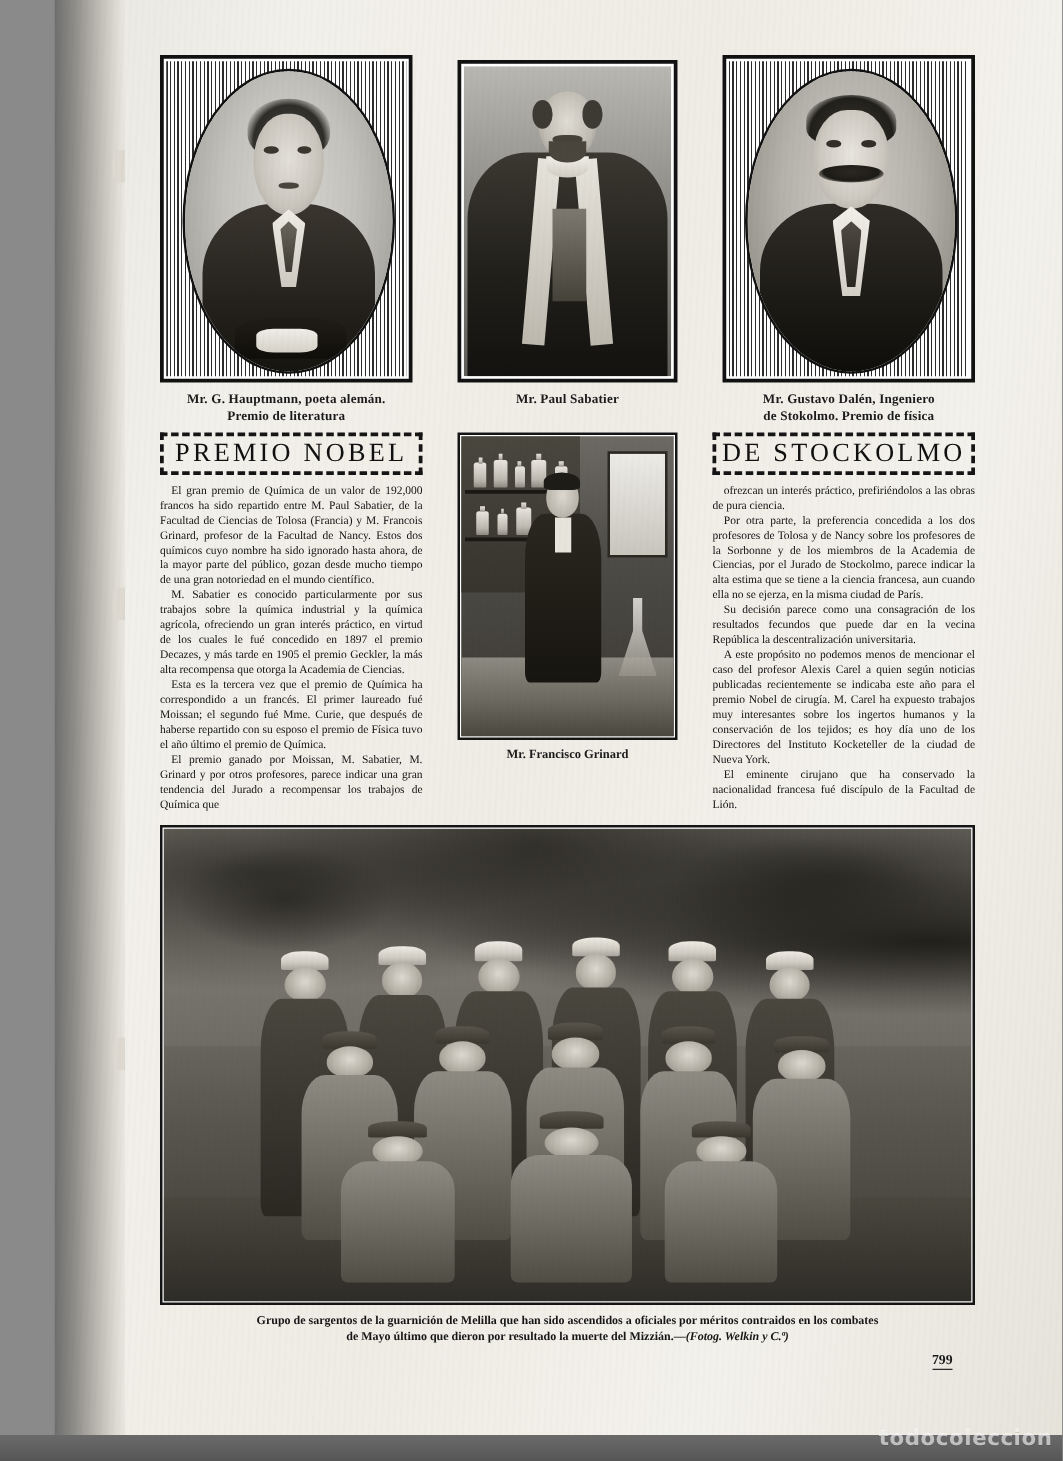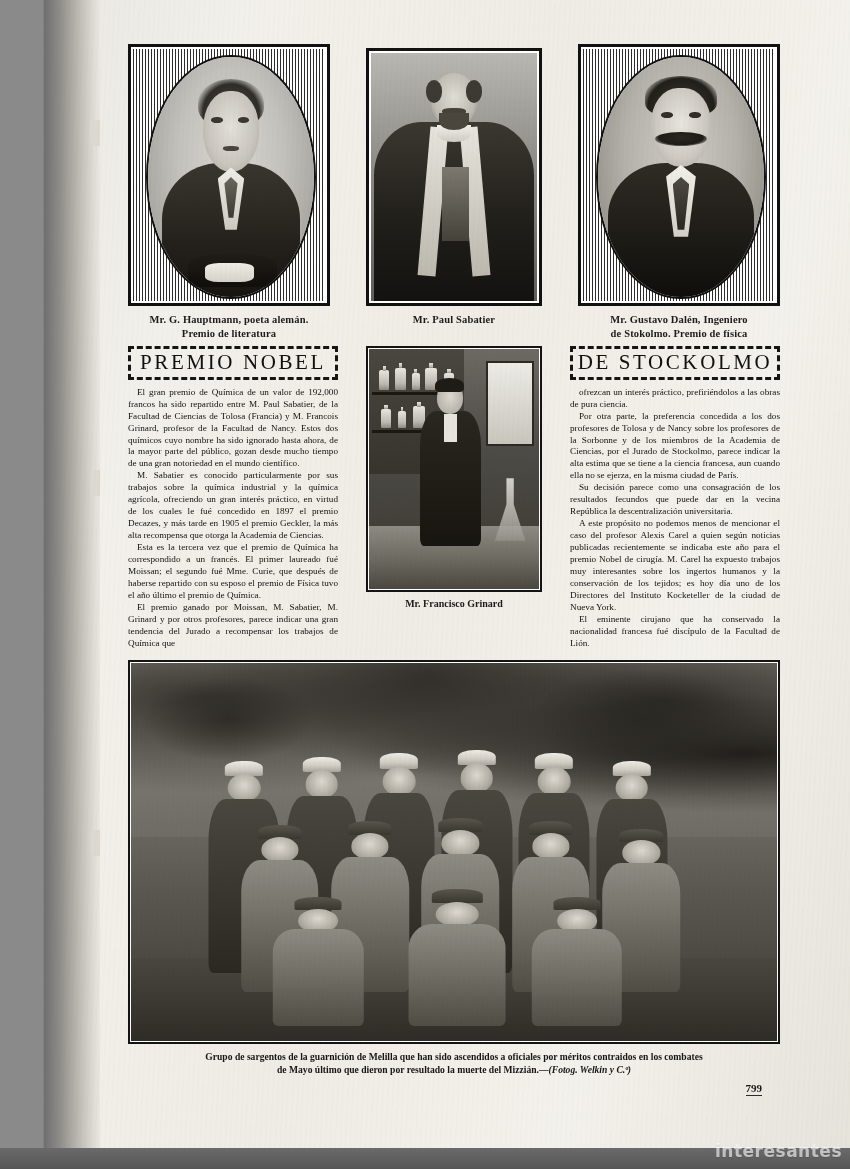--- a/index.html
+++ b/index.html
@@ -555,15 +555,15 @@
 
         <div class="folio">
           <span>799</span>
         </div>
       </div>
 
     </div>
   </div>
 
   <div class="bottom-edge"></div>
-  <div class="watermark">interesantes</div>
+  <div class="watermark">todocoleccion</div>
 
 </div>
 
 </body></html>

